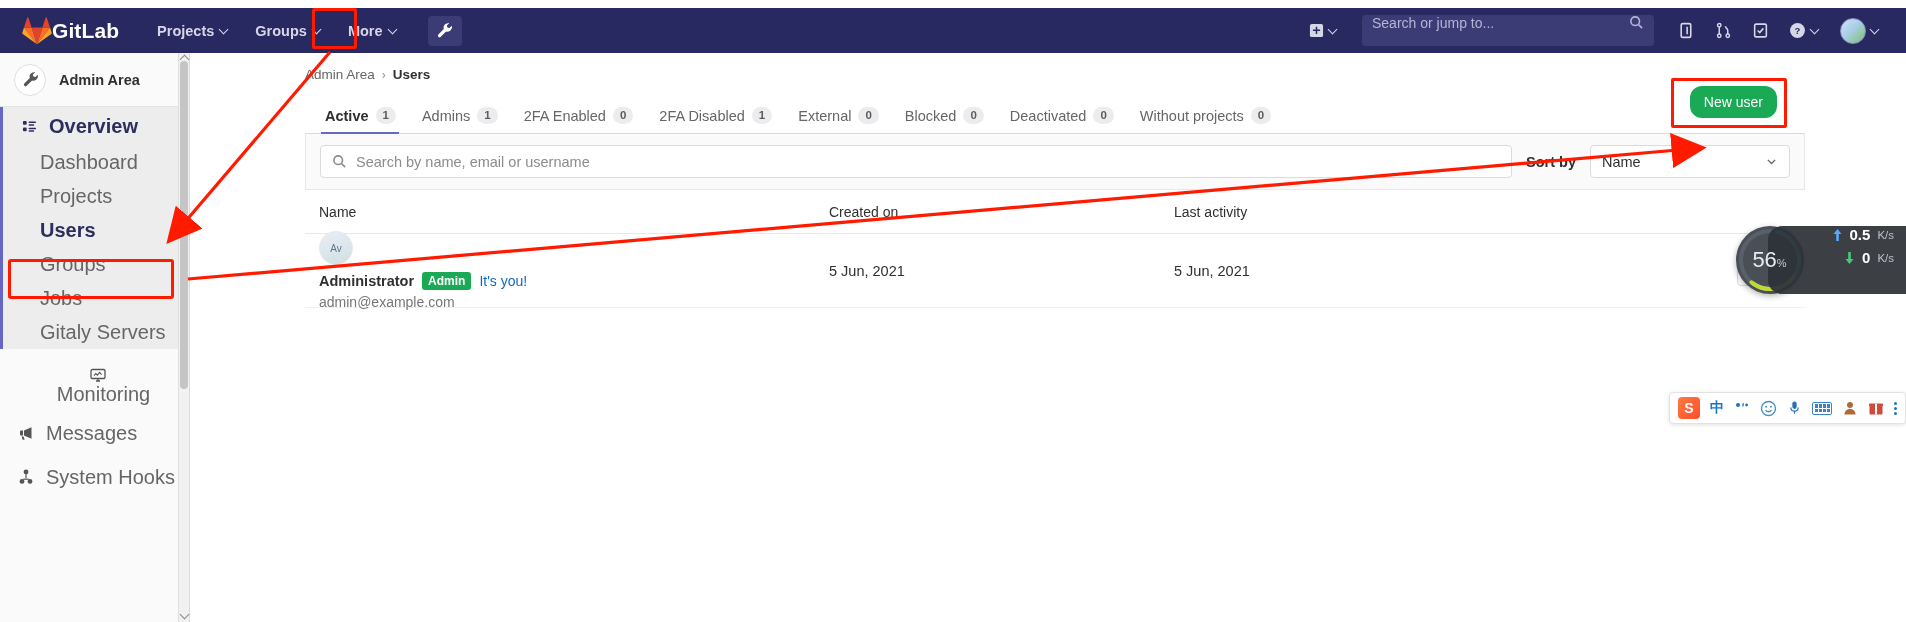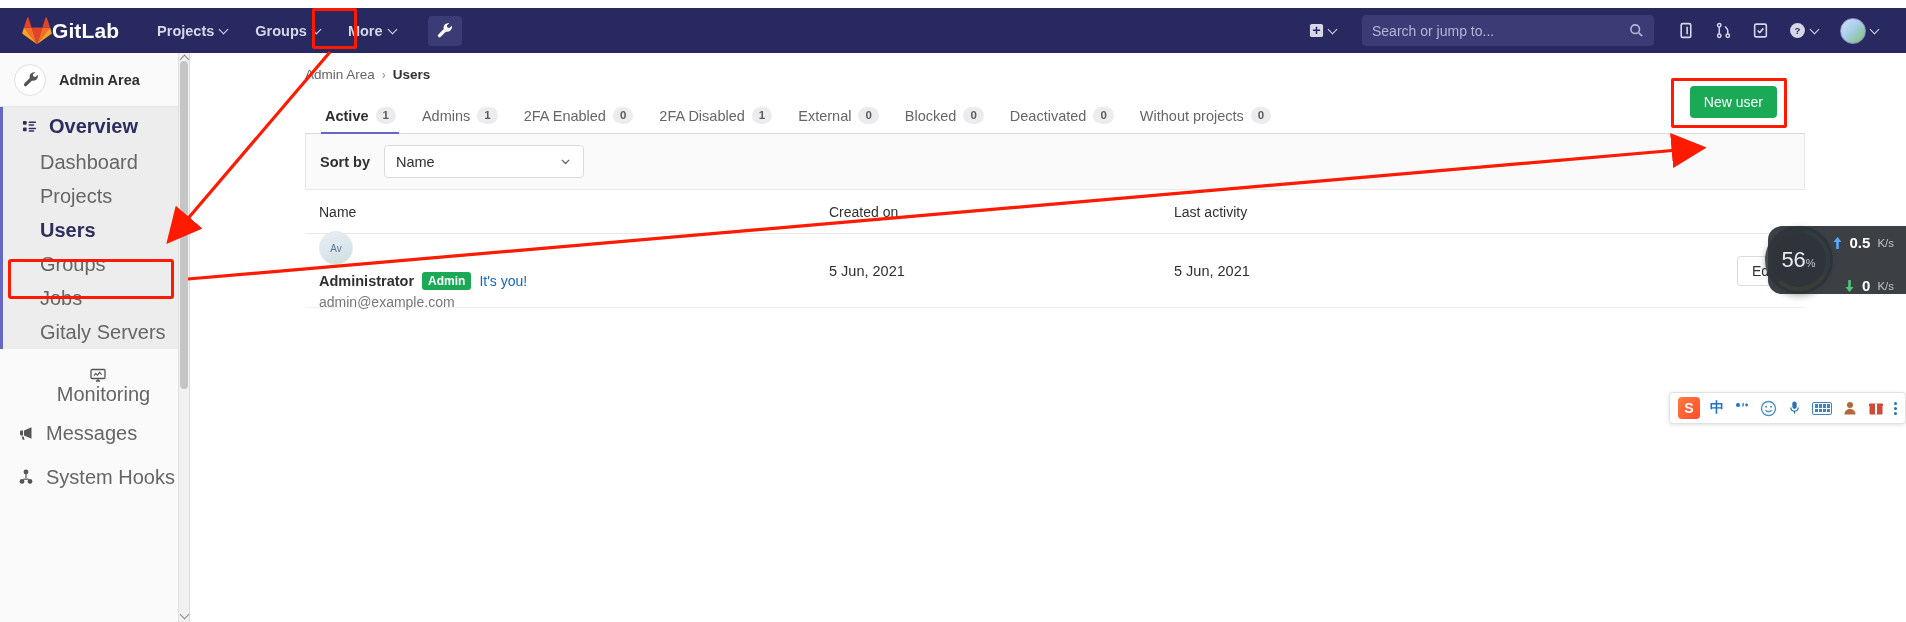--- a/index.html
+++ b/index.html
@@ -41,21 +41,21 @@
   .nav-right {
     margin-left: auto; display: flex; align-items: center; gap: 4px;
     margin-right: 18px;
   }
   .nr-item {
     color: #d6d6e7; display: flex; align-items: center; gap: 5px;
     padding: 6px 8px; border-radius: 4px; cursor: pointer;
   }
   .searchbox {
     width: 292px; height: 31px; background: #3b3b75; border-radius: 4px;
-    display: flex; align-items: center; padding: 0 10px; margin: 0 12px;
+    display: flex; align-items: flex-start; padding: 0 10px; margin: 0 12px;
     cursor: text; position: relative;
   }
   .searchbox input {
     flex: 1; background: transparent; border: none; outline: none;
     color: #fff; font-size: 14px; font-family: inherit;
   }
   .searchbox input::placeholder { color: #b5b5d6; }
   .avatar-nav {
     width: 26px; height: 26px; border-radius: 50%;
     background: linear-gradient(135deg,#cfe3f5 0%,#a9cfe8 45%,#7bbf6a 100%);
@@ -133,21 +133,21 @@
     border-radius: 9px; padding: 1px 7px; line-height: 15px;
   }
 
   .newuser-hl {
     position: absolute; right: 18px; top: -20px;
     border: 3px solid #ff1a00; width: 116px; height: 50px; border-radius: 2px;
   }
   .btn-newuser {
     position: absolute; right: 28px; top: -12px;
     background: #1aaa55; color: #fff; font-size: 14px; font-weight: 400;
-    border: none; border-radius: 4px; padding: 8px 14px; cursor: pointer;
+    border: none; border-radius: 12px; padding: 8px 14px; cursor: pointer;
     font-family: inherit;
   }
 
   .filterbar {
     margin: 0 0 0 103px; width: 1500px; height: 56px; background: #fafafa;
     border-left: 1px solid #e8e8e8; border-right: 1px solid #e8e8e8;
     border-bottom: 1px solid #e8e8e8;
     display: flex; align-items: center; padding: 0 14px; gap: 14px;
   }
   .search-users {
@@ -213,22 +213,22 @@
     border: 3px solid #ff1a00; border-radius: 3px; }
   .ann-svg { left: 0; top: 0; width: 1906px; height: 622px; }
 
   
   .netmon {
     position: absolute; right: 0px; top: 226px; height: 68px;
     display: flex; align-items: center;
   }
   .nm-pill {
     background: #2e3238; border-radius: 14px 0 0 14px; height: 68px;
-    display: flex; flex-direction: column; justify-content: space-between;
-    padding: 8px 12px 0 64px; gap: 6px; opacity: .93;
+    display: flex; flex-direction: column; justify-content: flex-start;
+    padding: 0 12px 0 64px; gap: 6px; opacity: .93; margin-left: 29px;
   }
   .nm-line { display: flex; align-items: center; gap: 7px; justify-content: flex-end; }
   .nm-val { color: #fff; font-size: 15px; font-weight: 700; }
   .nm-unit { color: #b9bfc6; font-size: 11.5px; }
   .nm-gauge {
     position: absolute; left: -3px; top: 0px; width: 68px; height: 68px;
     border-radius: 50%; background: #4a4f57;
     display: flex; align-items: center; justify-content: center;
     box-shadow: 0 2px 6px rgba(0,0,0,.3);
   }
@@ -470,20 +470,27 @@
       <div class="tab">
         <span>Without projects</span>
         <span class="cnt">0</span>
       </div>
 
       <button class="btn-newuser">New user</button>
       <div class="newuser-hl"></div>
     </div>
 
     <div class="filterbar">
+      <div class="search-users">
+        <svg width="15" height="15" viewBox="0 0 16 16" fill="none" stroke="#8c8c8c" stroke-width="1.7">
+          <circle cx="6.6" cy="6.6" r="4.6"></circle>
+            <path d="M10.2 10.2L14 14"></path>
+        </svg>
+        <input type="text" value="" placeholder="Search by name, email or username" style="">
+      </div>
       <span class="sortby-label">Sort by</span>
       <div class="sort-select">
         <span>Name</span>
         <svg width="13" height="13" viewBox="0 0 16 16" fill="none" stroke="#666" stroke-width="1.7">
           <path d="M3.5 6l4.5 4.5L12.5 6"></path>
         </svg>
       </div>
     </div>
 
     <div class="tbl">

